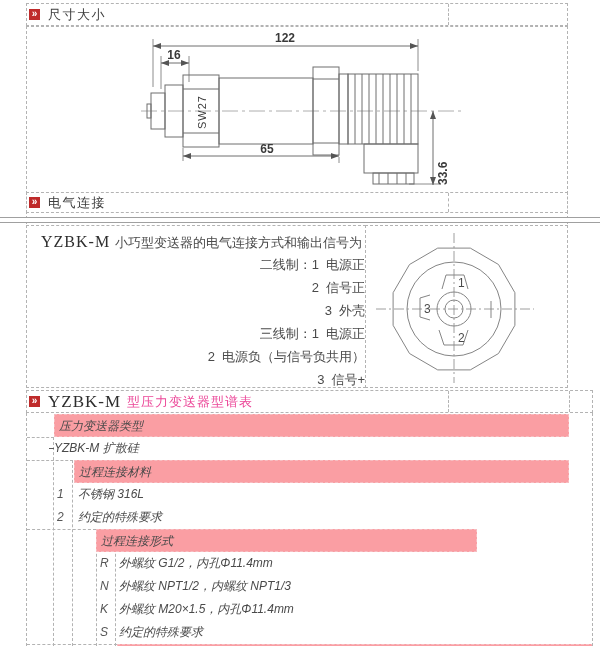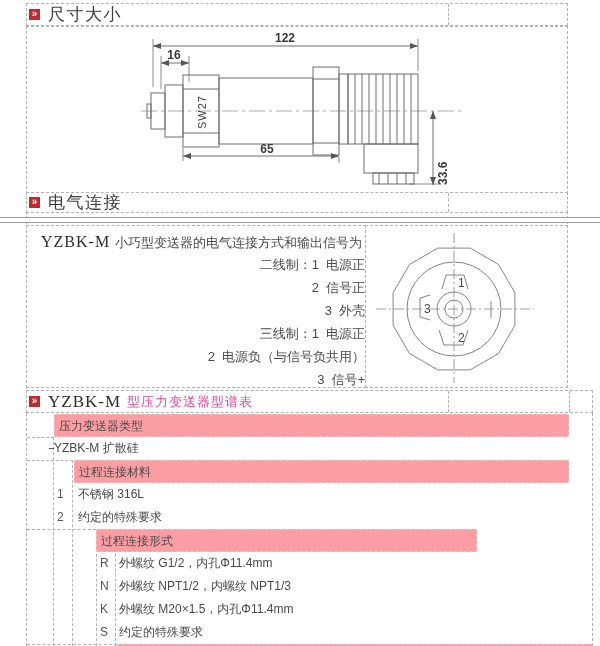--- a/index.html
+++ b/index.html
@@ -11,35 +11,35 @@
   body{
     width:600px;height:646px;position:relative;overflow:hidden;background:#fff;
     font-family:"Liberation Sans","DejaVu Sans",sans-serif;color:#4d4d4d;
   }
   .cellbox{position:absolute;border:1px dashed var(--dash);box-sizing:border-box;background:#fff;}
   .sec-head{position:absolute;border:1px dashed var(--dash);box-sizing:border-box;display:flex;align-items:center;padding-left:2px;background:#fff;}
   .red-icon{
     width:11px;height:11px;background:var(--red);color:#fff;flex:0 0 11px;
     font-size:10px;line-height:10px;text-align:center;font-weight:bold;margin-right:8px;
   }
-  .sec-title{font-size:17px;color:#3c3c3c;letter-spacing:1.5px;font-family:Liberation Mono, monospace;}
+  .sec-title{font-size:13px;color:#3c3c3c;letter-spacing:1.5px;font-family:Liberation Mono, monospace;}
   .serif-model{font-family:"Liberation Serif","DejaVu Serif",serif;font-size:17px;color:#2e2e2e;letter-spacing:1px;}
   .title-rest{font-size:13px;color:#ec4899;margin-left:6px;letter-spacing:1px;}
   .vdiv{position:absolute;top:0;bottom:0;width:0;border-left:1px dashed var(--dash);}
   .hrule{position:absolute;left:0;top:217px;width:600px;height:4px;border-top:1px solid #a0a0a0;border-bottom:1px solid #a0a0a0;background:#fff;}
   
   #el-cell{font-size:13px;color:#4a4a4a;}
   .el-intro{margin:7px 0 1px 14px;white-space:nowrap;}
   .el-intro .serif-model{font-size:16px;}
   .el-intro .intro-rest{font-size:13px;margin-left:5px;}
   .el-line{margin-left:41px;height:23px;line-height:23px;white-space:nowrap;text-align:right;}
   .el-line.cont{margin-left:109px;}
   .el-pin{margin-right:7px;}
   
-  #sp-table{position:absolute;left:26px;top:413px;width:567px;height:233px;border-left:1px dashed var(--dash);border-right:1px dashed var(--dash);box-sizing:border-box;overflow:hidden;background:#fff;}
+  #sp-table{position:absolute;left:26px;top:413px;width:567px;height:233px;border-left:1px dashed var(--dash);border-right:1px dashed var(--dash);box-sizing:border-box;overflow:hidden;background:#fff;font-style:italic;}
   .sp-row{position:absolute;height:23px;line-height:23px;font-size:12px;white-space:nowrap;}
   .sp-pink{background:var(--pink);border:1px dashed #f6bdc1;box-sizing:border-box;padding-left:4px;color:#4a4a4a;}
   .sp-item{left:0;width:567px;color:#4a4a4a;}
   .sp-item span{position:absolute;top:0;}
   .sp-code{color:#555;}
   .yz-dash{position:absolute;left:22px;top:11px;width:5px;height:1px;background:#5a5a5a;}
   .guide-v{position:absolute;width:0;border-left:1px dashed var(--dash);}
   .guide-h{position:absolute;height:0;border-top:1px dashed var(--dash);}
   svg text{font-family:"Liberation Sans","DejaVu Sans",sans-serif;}
   .dimtxt{font-size:12px;font-weight:bold;fill:#3a3a3a;}

